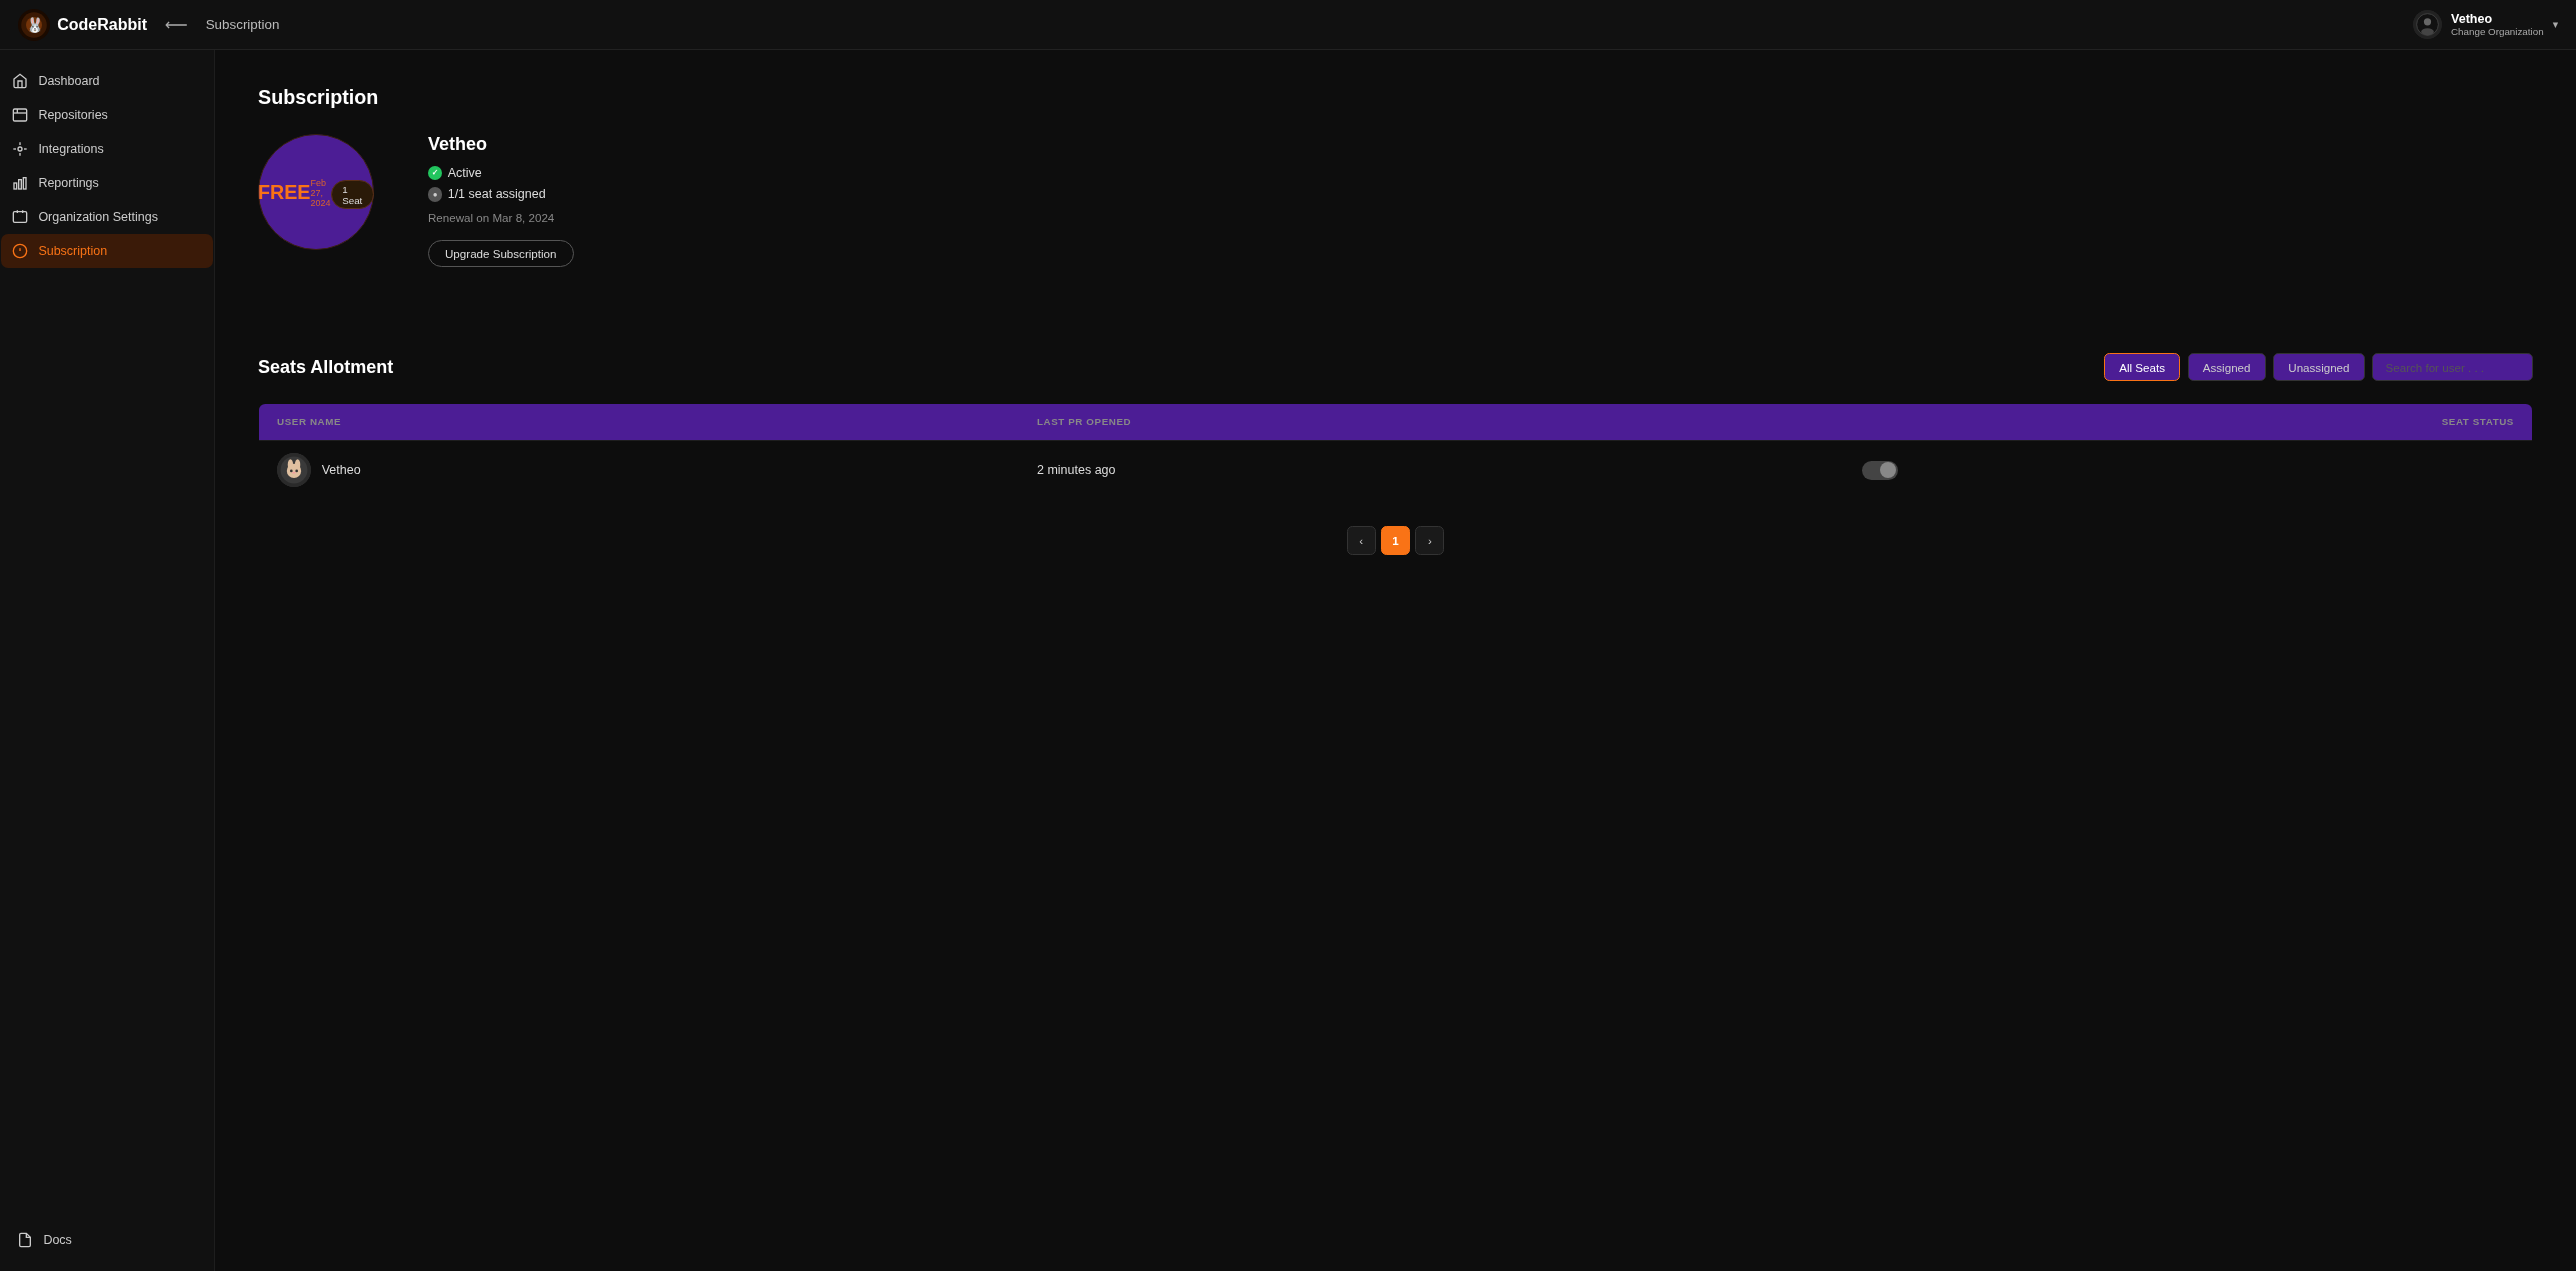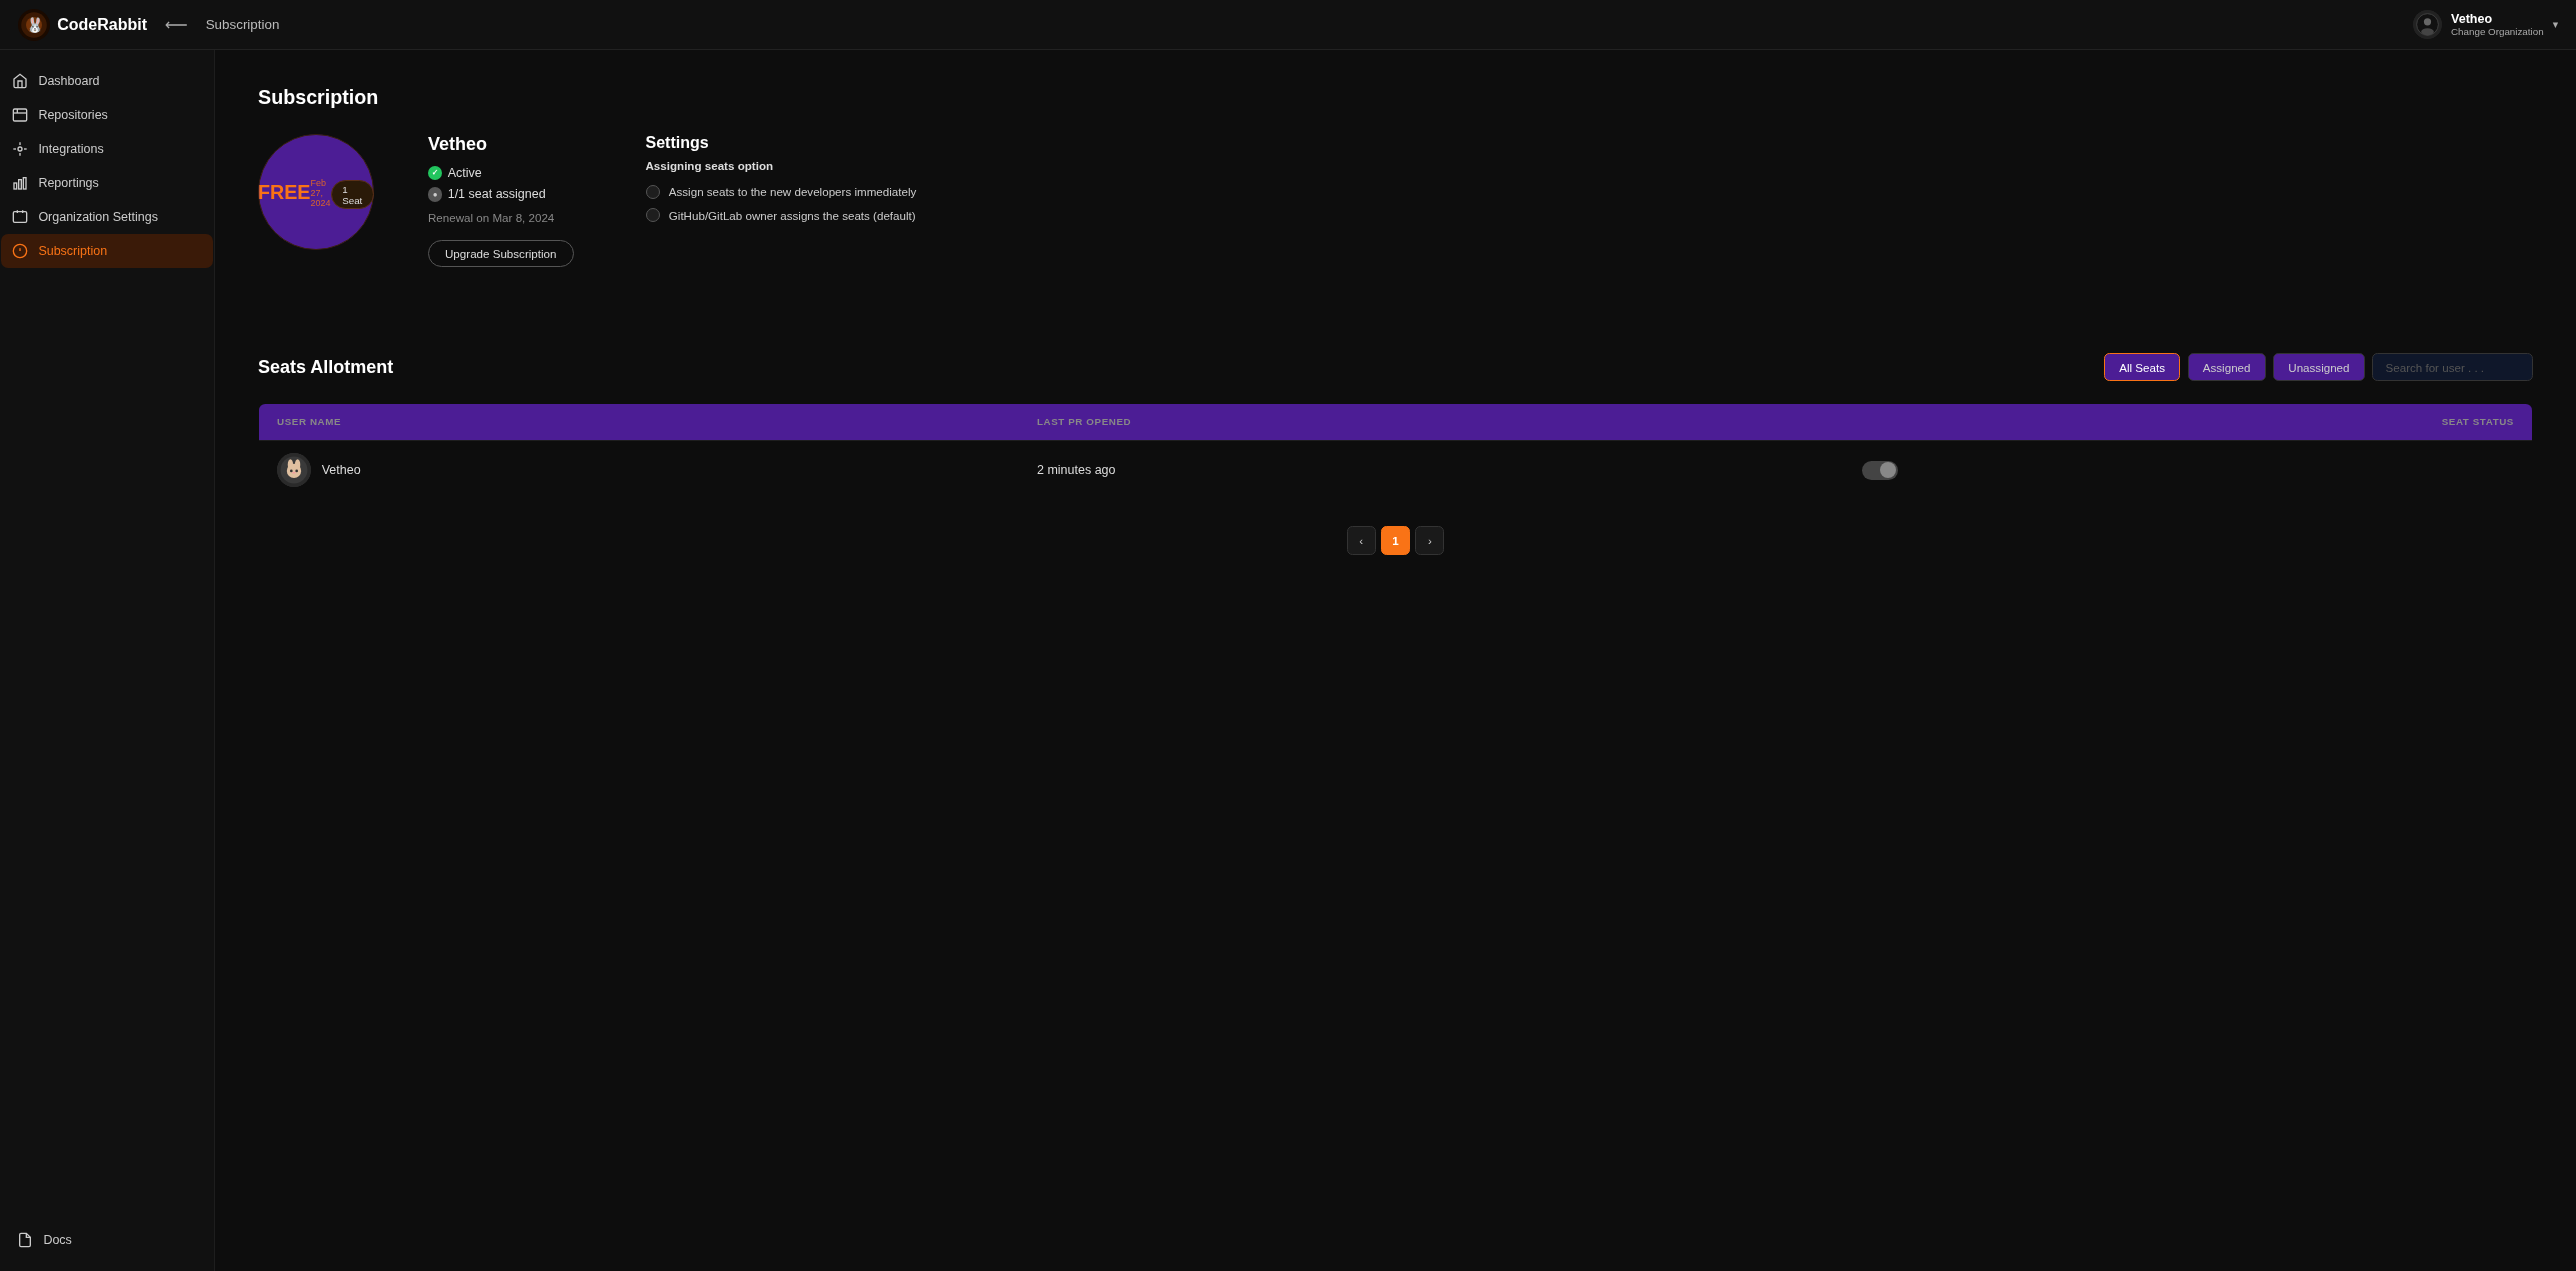--- a/index.html
+++ b/index.html
@@ -328,21 +328,21 @@
     }
     .filter-btn.active {
       background: #4c1d95;
       color: #fff;
       border-color: #f97316;
     }
     .search-input-wrap {
       position: relative;
     }
     .search-input {
-      background: #0f172a;
+      background: #4c1d95;
       border: 0.9px solid #333;
       border-radius: 5.4px;
       padding: 6.3px 12.5px;
       color: #888;
       font-size: 11.6px;
       width: 161px;
     }
     .search-input::placeholder {
       color: #555;
     }
@@ -572,32 +572,20 @@
           </div>
           <div class="plan-assigned">
             <span class="user-icon-small">●</span>
             <span>1/1 seat assigned</span>
           </div>
           <div class="plan-renewal">Renewal on Mar 8, 2024</div>
           <button class="upgrade-btn">Upgrade Subscription</button>
         </div>
       </div>
 
-      <div class="settings-section">
-        <div class="settings-title">Settings</div>
-        <div class="settings-subtitle">Assigning seats option</div>
-        <div class="radio-option">
-          <div class="radio-circle"></div>
-          <span class="radio-label">Assign seats to the new developers immediately</span>
-        </div>
-        <div class="radio-option">
-          <div class="radio-circle"></div>
-          <span class="radio-label">GitHub/GitLab owner assigns the seats (default)</span>
-        </div>
-      </div>
     </div>
 
     <div class="seats-section-header">
       <div class="seats-title">Seats Allotment</div>
       <div class="seats-filters">
         <button class="filter-btn active">All Seats</button>
         <button class="filter-btn">Assigned</button>
         <button class="filter-btn">Unassigned</button>
         <div class="search-input-wrap">
           <input class="search-input" type="text" placeholder="Search for user . . ." style="">

